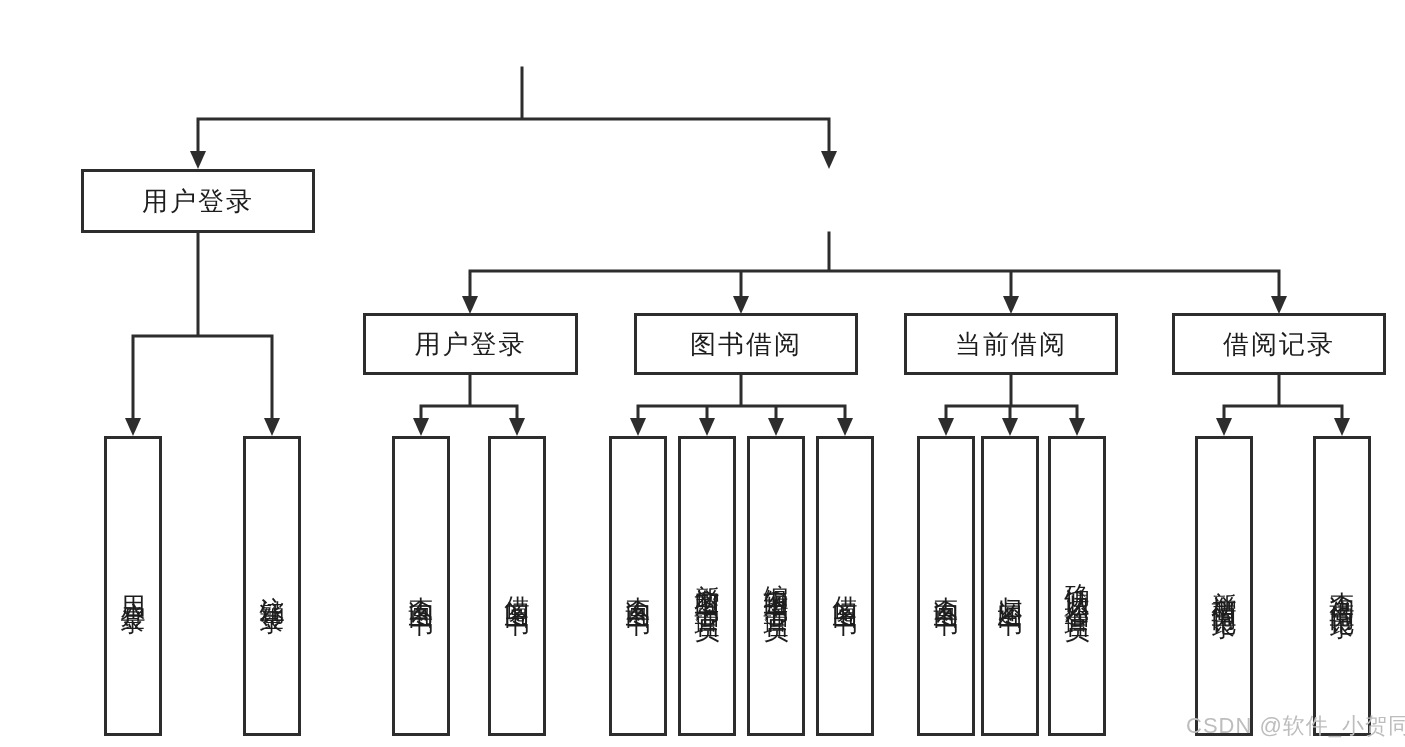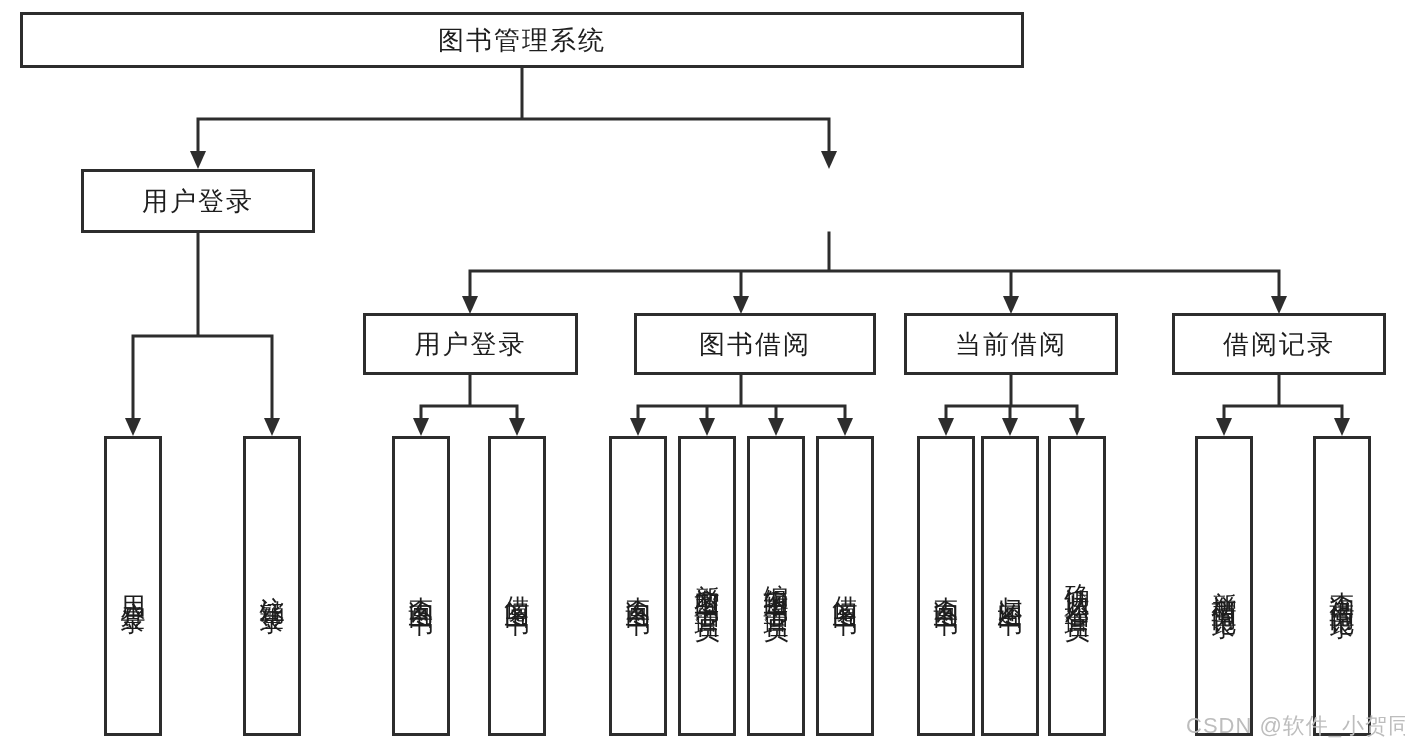--- a/index.html
+++ b/index.html
@@ -44,21 +44,21 @@
     font-size: 25px;
     letter-spacing: 5px;
     line-height: 1;
     white-space: nowrap;
   }
   
   #n-system          { left: 20px;   top: 12px;  width: 1004px; height: 56px; }
   #n-user-login      { left: 81px;   top: 169px; width: 234px;  height: 64px; }
   #n-book-mgmt       { left: 711px;  top: 169px; width: 236px;  height: 64px; }
   #n-new-book        { left: 363px;  top: 313px; width: 215px;  height: 62px; }
-  #n-book-borrow     { left: 634px;  top: 313px; width: 242px;  height: 62px; }
+  #n-book-borrow     { left: 634px;  top: 313px; width: 224px;  height: 62px; }
   #n-current-borrow  { left: 904px;  top: 313px; width: 214px;  height: 62px; }
   #n-borrow-records  { left: 1172px; top: 313px; width: 214px;  height: 62px; }
   .leaf { top: 436px; width: 58px; height: 300px; }
   #n-leaf-login          { left: 104px; }
   #n-leaf-logout         { left: 243px; }
   #n-leaf-query-1        { left: 392px; }
   #n-leaf-borrow-1       { left: 488px; }
   #n-leaf-query-2        { left: 609px; }
   #n-leaf-add-book       { left: 678px; }
   #n-leaf-edit-book      { left: 747px; }
@@ -109,21 +109,20 @@
       <polygon points="768,418 784,418 776,436"></polygon>
       <polygon points="837,418 853,418 845,436"></polygon>
       <polygon points="938,418 954,418 946,436"></polygon>
       <polygon points="1002,418 1018,418 1010,436"></polygon>
       <polygon points="1069,418 1085,418 1077,436"></polygon>
       <polygon points="1216,418 1232,418 1224,436"></polygon>
       <polygon points="1334,418 1350,418 1342,436"></polygon>
     </g>
   </svg>
 
-  <div class="box h-box" id="n-system">图书管理系统</div>
 
   <div class="box h-box" id="n-user-login">用户登录</div>
 
   <div class="box h-box" id="n-new-book">用户登录</div>
   <div class="box h-box" id="n-book-borrow">图书借阅</div>
   <div class="box h-box" id="n-current-borrow">当前借阅</div>
   <div class="box h-box" id="n-borrow-records">借阅记录</div>
 
   <div class="box v-box leaf" id="n-leaf-login">
     <span>用户登录</span>

